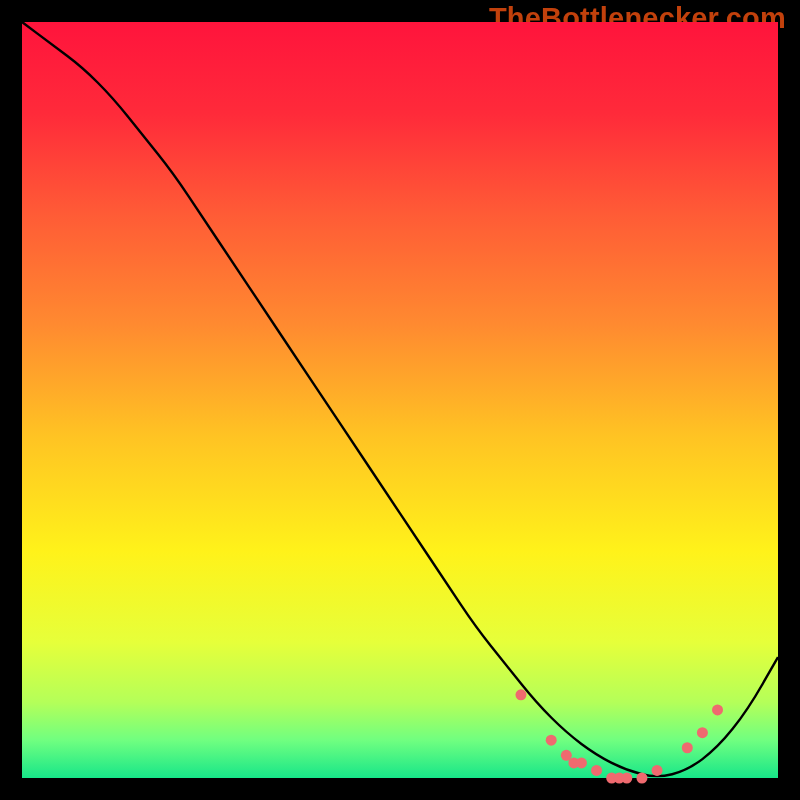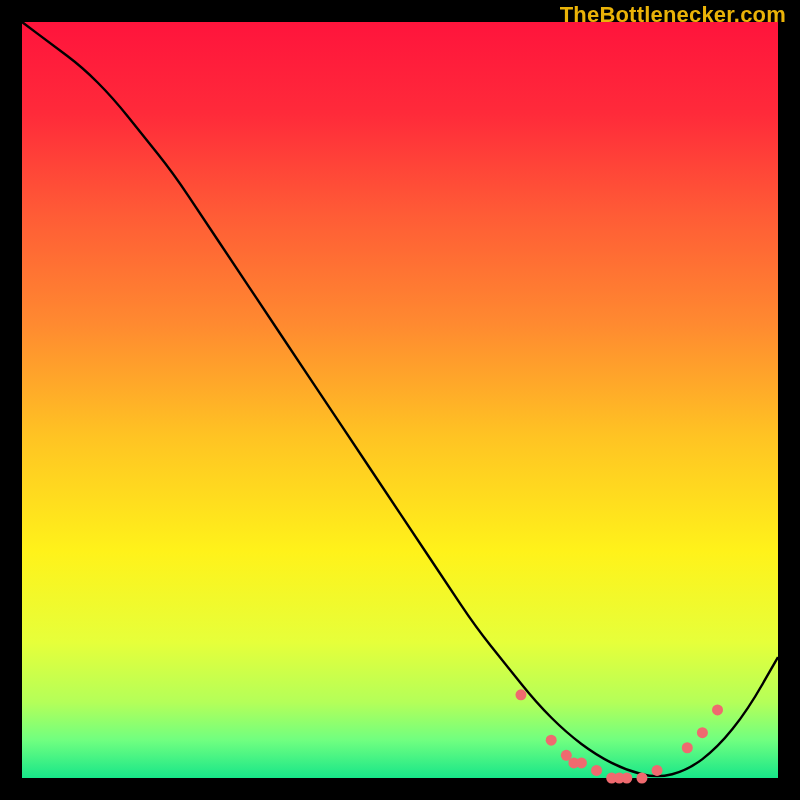--- a/index.html
+++ b/index.html
@@ -14,22 +14,22 @@
   .frame {
     position: relative;
     width: 800px;
     height: 800px;
     background: #000;
   }
   .watermark {
     position: absolute;
     top: 2px;
     right: 14px;
-    color: #eab308;
-    font-size: 22px;
+    color: #c2410c;
+    font-size: 29px;
     font-weight: 600;
     letter-spacing: 0.2px;
     user-select: none;
   }
   svg.plot {
     position: absolute;
     left: 0;
     top: 0;
   }
 </style>

